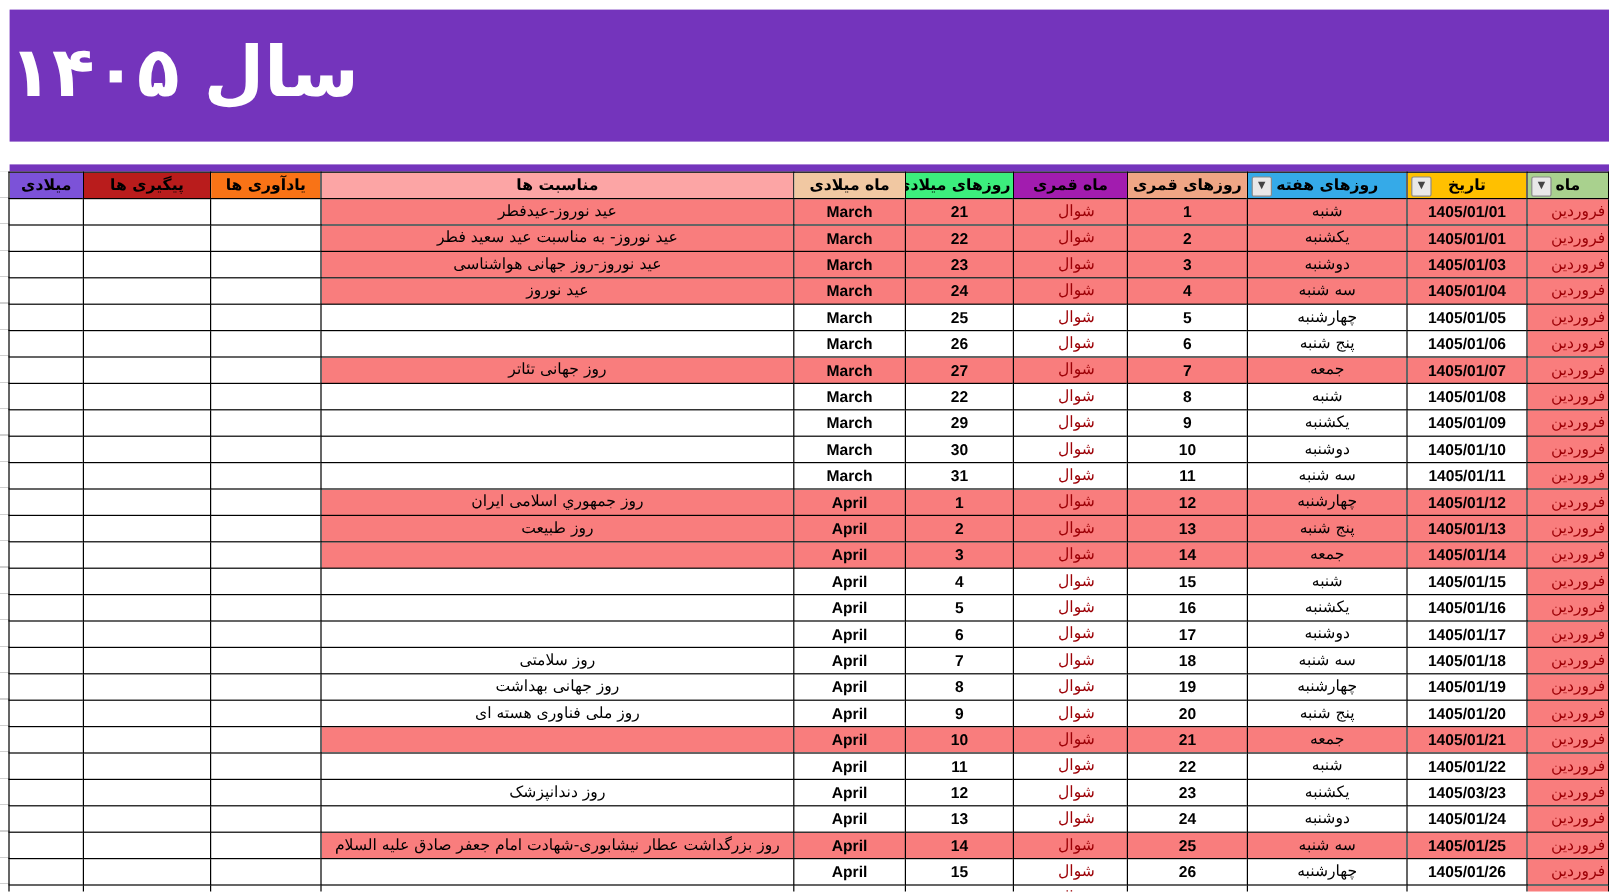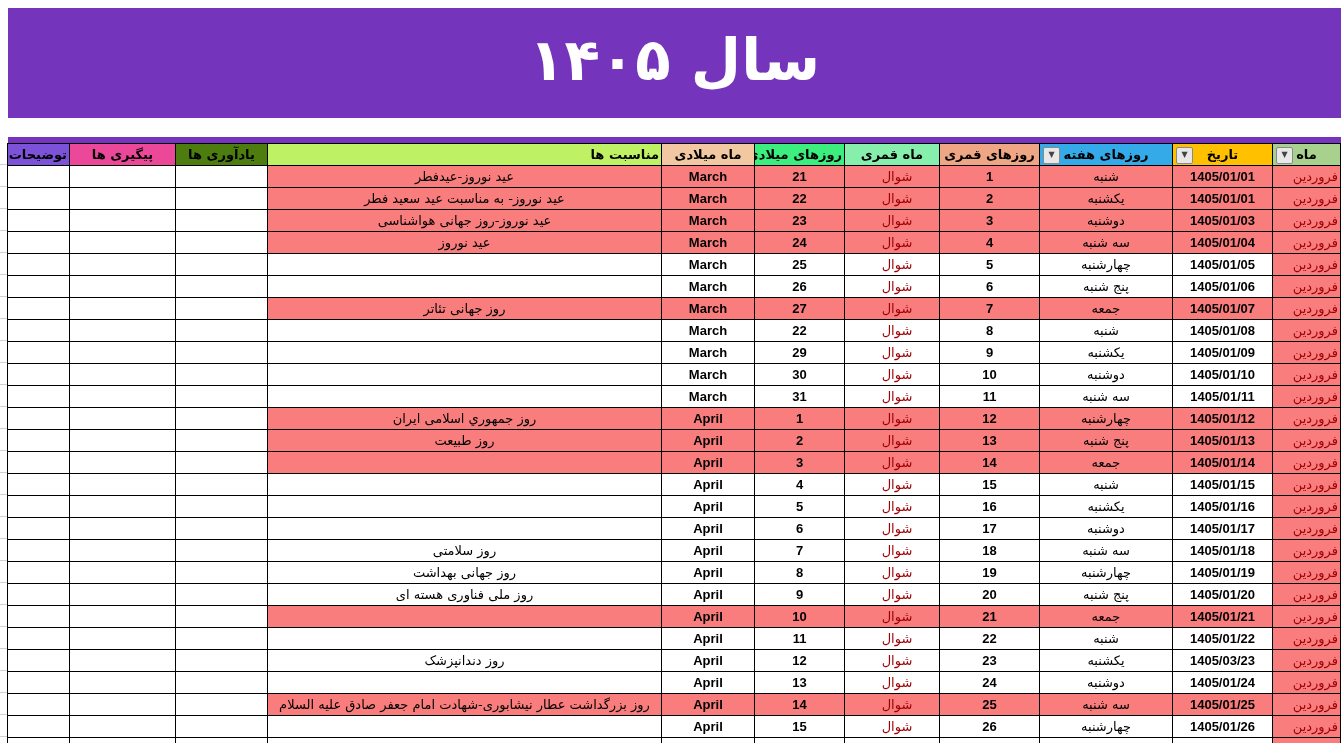--- a/index.html
+++ b/index.html
@@ -6,21 +6,21 @@
   body{
     width:1341px;height:743px;overflow:hidden;background:#ffffff;
     font-family:"DejaVu Sans",sans-serif;position:relative;
   }
   
   .banner{
     position:absolute;left:8px;top:8px;width:1333px;height:110px;
     background:#7434bc;
   }
   .banner h1{
-    margin:0;height:92px;line-height:104px;text-align:center;
+    margin:0;height:92px;line-height:104px;text-align:left;
     font-size:58px;font-weight:bold;color:#ffffff;letter-spacing:2px;
     direction:rtl;
   }
   .purple-strip{
     position:absolute;left:8px;top:137px;width:1333px;height:6px;
     background:#7434bc;
   }
   
   .left-gutter{
     position:absolute;left:0;top:143px;width:8px;height:600px;
@@ -31,26 +31,26 @@
   table{border-collapse:collapse;table-layout:fixed;width:1333px;}
   th,td{
     border:1px solid #000;height:22px;padding:0 2px;overflow:hidden;
     white-space:nowrap;text-align:center;font-size:13px;box-sizing:border-box;
   }
   thead th{font-weight:bold;position:relative;color:#000;}
   th.c-month   {background:#a9d18e;}
   th.c-date    {background:#ffc000;}
   th.c-weekday {background:#35aae8;}
   th.c-lday    {background:#efa685;}
-  th.c-lmonth  {background:#86efac;}
+  th.c-lmonth  {background:#a21caf;}
   th.c-gday    {background:#3cee7d;}
   th.c-gmonth  {background:#f1c8a2;}
-  th.c-occ     {background:#bef264;text-align:right;}
-  th.c-rem     {background:#4d7c0f;}
-  th.c-fol     {background:#ec4899;}
+  th.c-occ     {background:#fca5a5;}
+  th.c-rem     {background:#f97316;}
+  th.c-fol     {background:#b91c1c;}
   th.c-note    {background:#7c52d8;}
   td.month{background:#f97d7d;color:#9c0006;padding-left:46px;}
   td.lunar-month{color:#9c0006;padding-left:12px;}
   td.date{direction:ltr;margin-left:30px;}
   td.date,td.lunar-day,td.greg-day,td.greg-month{
     font-weight:bold;font-family:"Liberation Sans","DejaVu Sans",sans-serif;
   }
   tr.hl td:not(.blank){background:#f97d7d;}
   td.blank{background:#ffffff;}
   .filter-btn{
@@ -112,21 +112,21 @@
         <th class="c-occ">
           <span>مناسبت ها</span>
         </th>
         <th class="c-rem">
           <span>یادآوری ها</span>
         </th>
         <th class="c-fol">
           <span>پیگیری ها</span>
         </th>
         <th class="c-note">
-          <span>توضیحات</span>
+          <span>میلادی</span>
         </th>
       </tr>
     </thead>
     <tbody>
         <tr class="row hl">
           <td class="month">فروردین</td>
           <td class="date">1405/01/01</td>
           <td class="weekday">شنبه</td>
           <td class="lunar-day">1</td>
           <td class="lunar-month">شوال</td>

